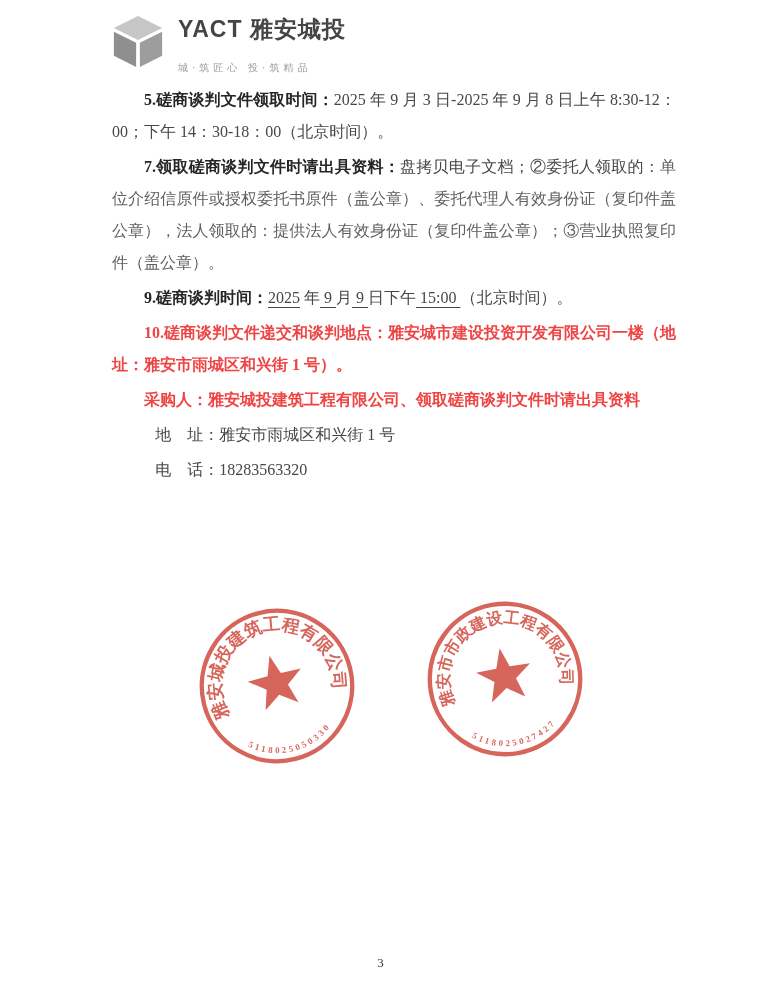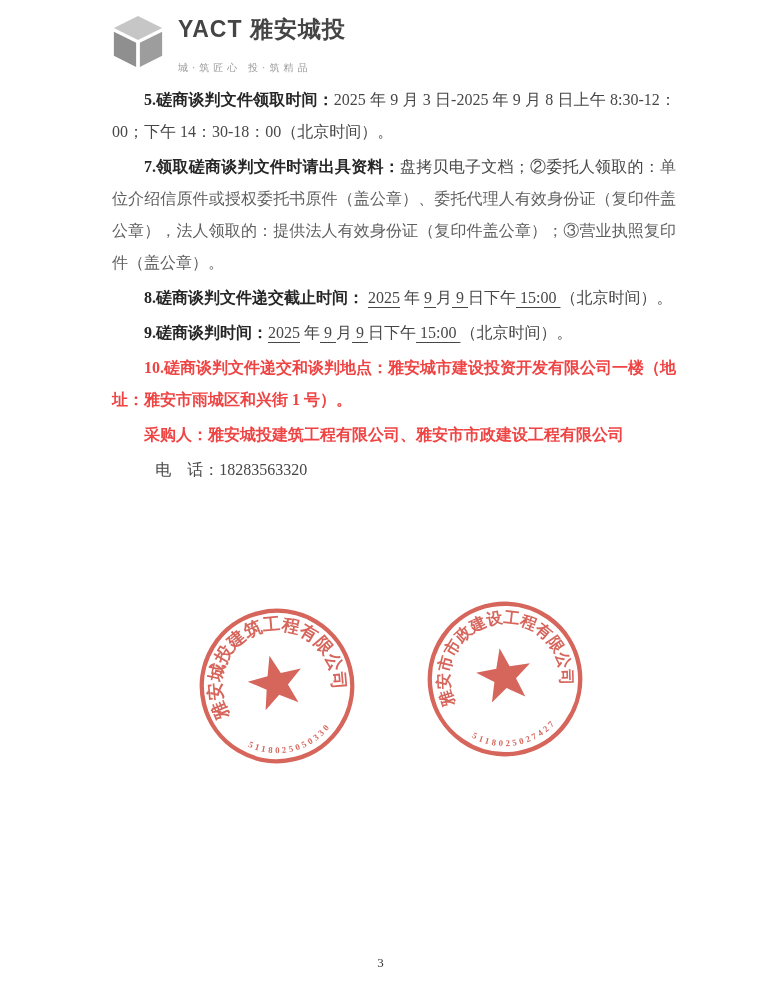--- a/index.html
+++ b/index.html
@@ -68,30 +68,30 @@
     </div>
   </header>
 
   <main class="content">
     <p><b>5.磋商谈判文件领取时间：</b><span>2025 年 9 月 3 日-2025 年 9 月 8 日上午 8:30-12：00；下午 14：30-18：00（北京时间）。</span></p>
 
 
     <p><b>7.领取磋商谈判文件时请出具资料：</b><span>盘拷贝电子文档；②委托人领取的：</span><span class="light">单位介绍信原件或授权委托书原件（盖公章）、委托代理人有效身份证（复印件盖公章），法人领取的：提供法人有效身份证（复印件盖公章）；③营业执照复印件（盖公章）。</span></p>
 
 
-    <p><b>8.磋商谈判文件递交截止时间：</b><span> </span><span class="u">2025</span><span> 年 </span><span class="u"> 9 </span><span>月</span><span class="u"> 9 </span><span>日下午</span><span class="u"> 15:00 </span><span>（北京时间）。</span></p>
 
     <p><b>9.磋商谈判时间：</b><span class="u">2025</span><span> 年</span><span class="u"> 9 </span><span>月</span><span class="u"> 9 </span><span>日下午</span><span class="u"> 15:00 </span><span>（北京时间）。</span></p>
 
     <p class="bold-all">10.磋商谈判文件递交和谈判地点：雅安城市建设投资开发有限公司一楼（地址：雅安市雨城区和兴街 1 号）。</p>
 
 
 
-    <p class="bold-all">采购人：雅安城投建筑工程有限公司、雅安市市政建设工程有限公司</p>
+    <p class="bold-all">采购人：雅安城投建筑工程有限公司、领取磋商谈判文件时请出具资料</p>
 
+    <p class="contact">地　址：雅安市雨城区和兴街 1 号</p>
     <p class="contact">电　话：18283563320</p>
   </main>
 
   <div class="stamp stamp-left">
     <svg viewBox="0 0 200 200">
       <defs>
         <path id="arcTopL" d="M 34.2 123.9 A 70 70 0 1 1 165.8 123.9" fill="none"></path>
         <path id="arcBotL" d="M 31.2 148.2 A 84 84 0 0 0 168.8 148.2" fill="none"></path>
       </defs>
       <circle cx="100" cy="100" r="94" fill="none" stroke="currentColor" stroke-width="5.5"></circle>

